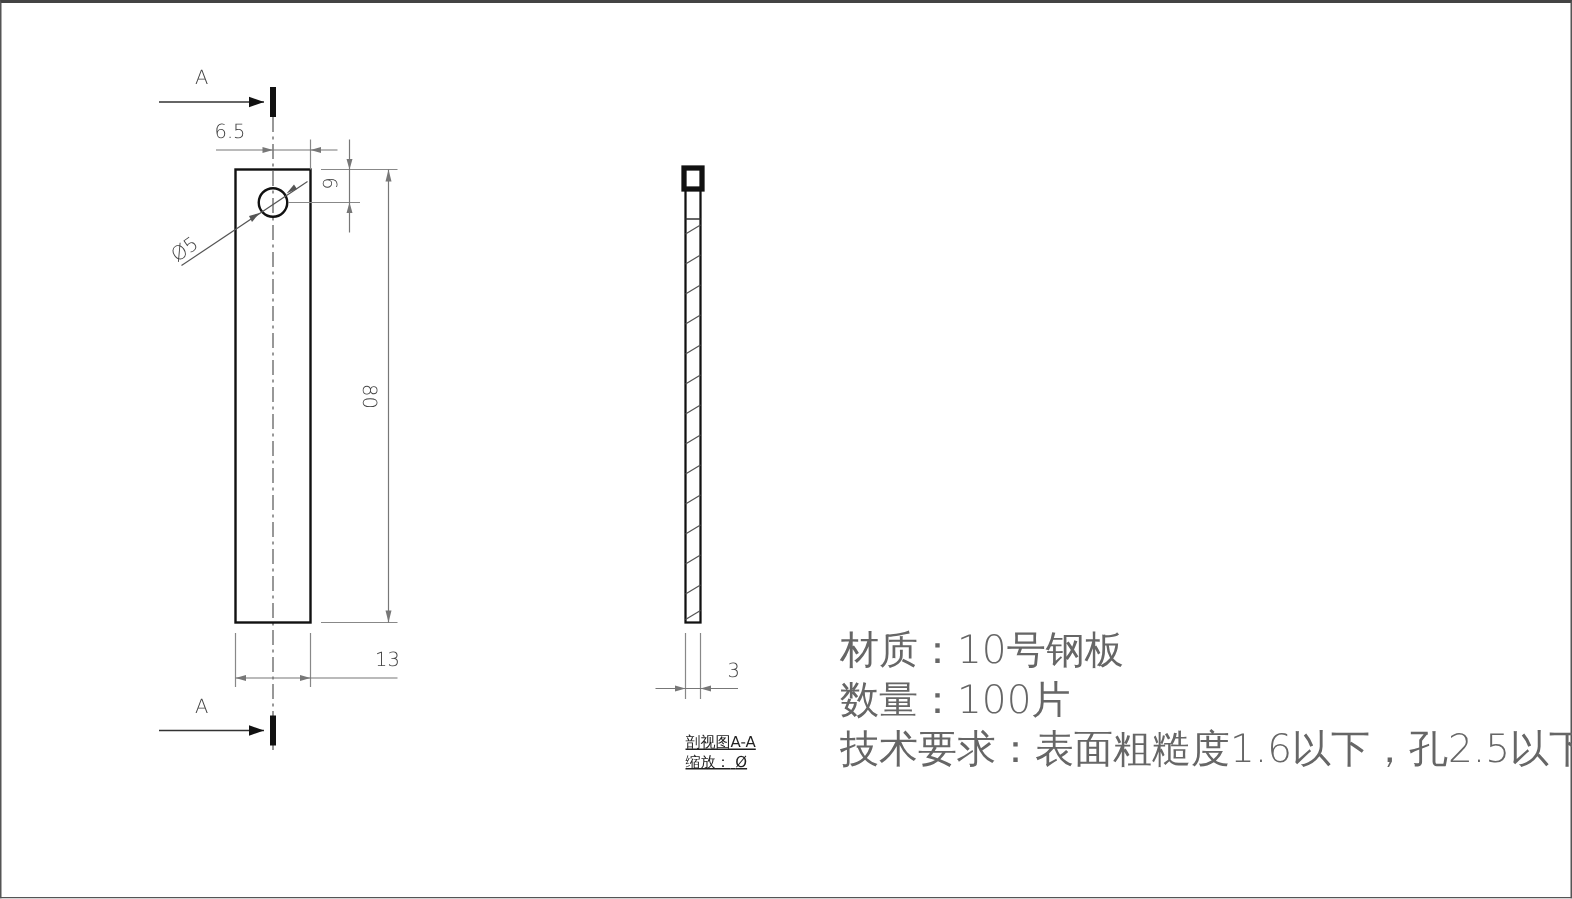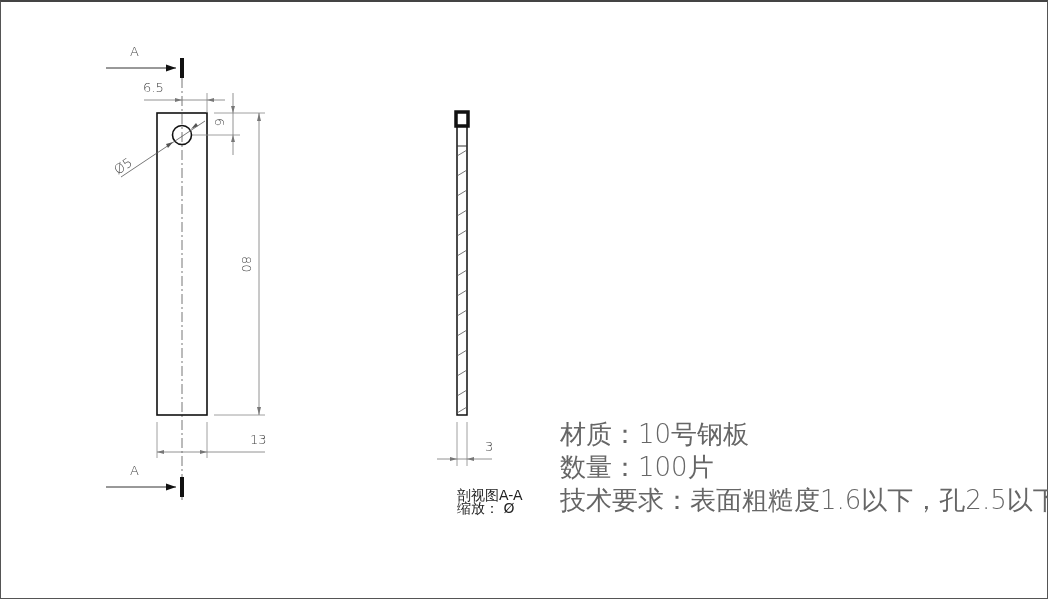--- a/index.html
+++ b/index.html
@@ -2,21 +2,21 @@
 <html><head>
 <meta charset="utf-8">
 <style>
   html, body { margin: 0; padding: 0; background: #ffffff; }
   body { width: 1048px; height: 599px; position: relative; overflow: hidden; font-family: "DejaVu Sans", sans-serif; }
   .frame { position: absolute; left: 0; top: 0; width: 1046px; height: 597px; border: 1px solid #555; border-top: 2px solid #444; box-sizing: border-box; width: 1048px; height: 599px; }
   svg { position: absolute; left: 0; top: 0; }
   .dim-text { font-family: "DejaVu Sans", sans-serif; font-size: 13px; fill: #444; font-weight: 300; }
   .notes { position: absolute; left: 560px; top: 418px; font-size: 26px; line-height: 33px; color: #666; font-family: "DejaVu Sans", sans-serif; font-weight: 200; }
   .notes div { white-space: nowrap; }
-  .section-caption { position: absolute; left: 457px; top: 489px; font-size: 14px; line-height: 13px; color: #222; font-family: "DejaVu Sans", sans-serif; }
+  .section-caption { position: absolute; left: 457px; top: 489px; font-size: 10px; line-height: 13px; color: #222; font-family: "DejaVu Sans", sans-serif; text-decoration: underline; }
 </style>
 </head>
 <body>
 
 <div class="frame"></div>
 
 <svg width="1048" height="599" viewBox="0 0 1048 599">
 
   <g>
 

